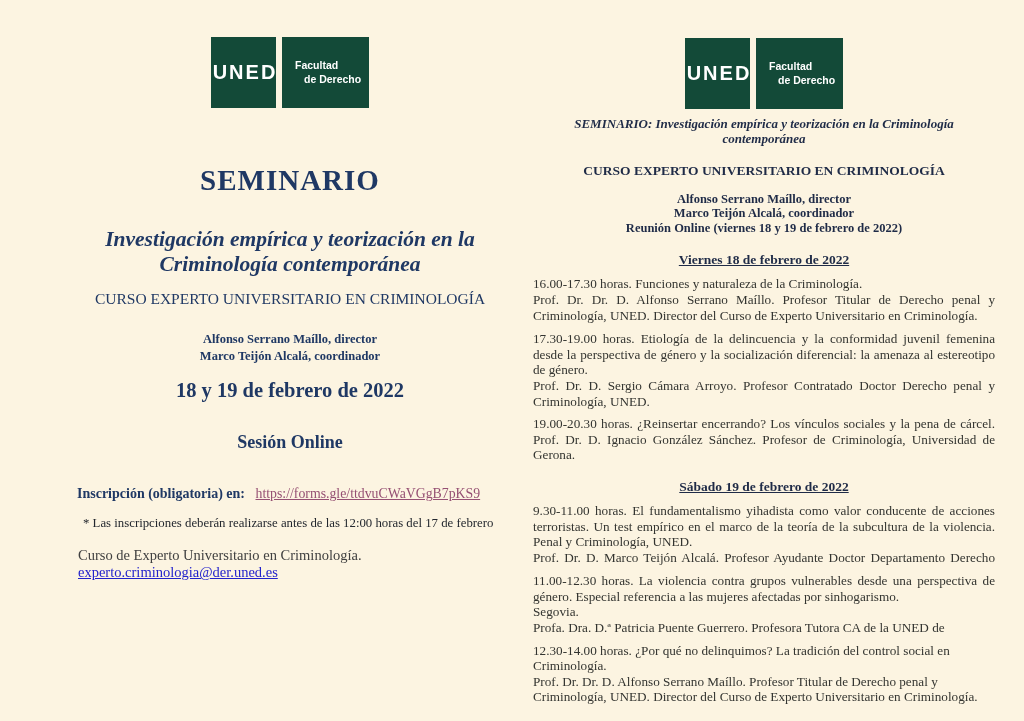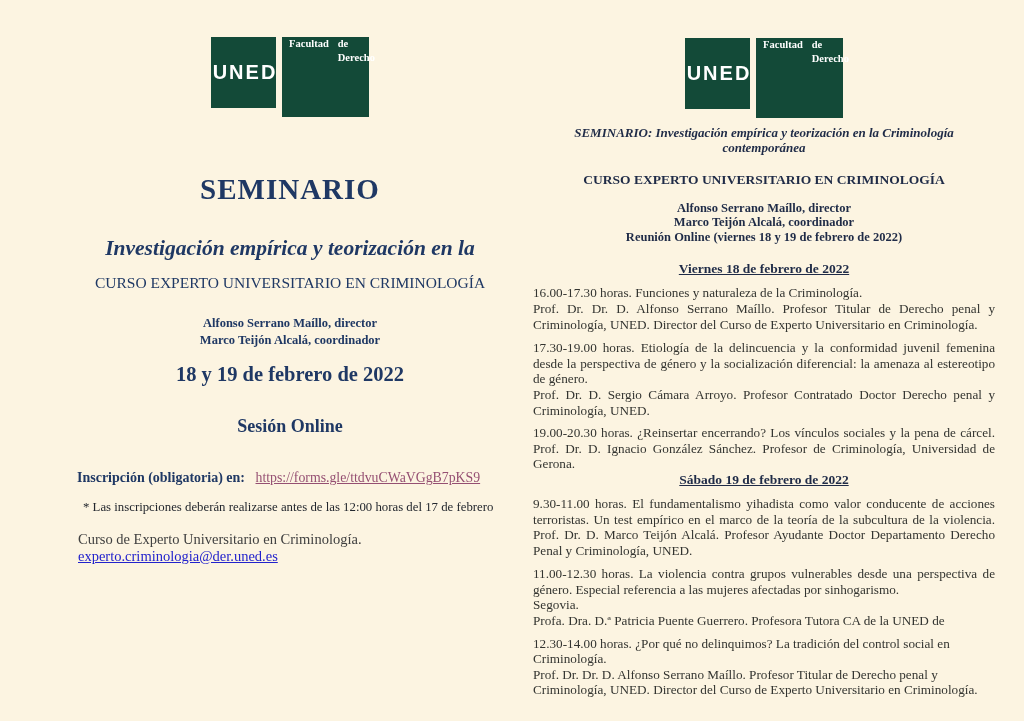--- a/index.html
+++ b/index.html
@@ -19,23 +19,23 @@
   .logo-wrap { display:block; }
   .logo { display:inline-flex; gap:6px; }
   .logo-sq { background:#134A38; color:#FFFFFF; box-sizing:border-box; }
   .sq-uned {
     width:65px; height:71px;
     font-family:"Liberation Sans", sans-serif; font-weight:bold;
     font-size:20px; letter-spacing:2px;
     display:flex; align-items:center; justify-content:center; padding-left:3px;
   }
   .sq-fac {
-    width:87px; height:80px;
-    font-family:Liberation Serif, serif; font-weight:bold; font-size:10.5px;
-    display:flex; flex-direction:row; justify-content:center; align-items:flex-start;
+    width:87px; height:71px;
+    font-family:Liberation Sans, sans-serif; font-weight:bold; font-size:10.5px;
+    display:flex; flex-direction:column; justify-content:center; align-items:flex-start;
     padding-left:13px; line-height:1.3; text-align:left;
   }
   .sq-fac .l2 { padding-left:9px; }
 
   
   .l-logo      { margin-top:37px; }
   .l-title     { margin-top:56px; font-size:29px; font-weight:bold; letter-spacing:1px; }
   .l-sub       { margin-top:30px; font-size:21.5px; font-weight:bold; font-style:italic; line-height:1.17; }
   .l-course    { margin-top:13px; font-size:15.5px; }
   .l-names     { margin-top:23px; font-size:12.5px; font-weight:bold; line-height:1.36; }
@@ -48,21 +48,21 @@
   .l-contact   { margin-top:16px; text-align:left; padding-left:38px; font-size:14.5px; color:#404040; }
   .l-email     { text-align:left; padding-left:38px; font-size:14.5px; }
   .link-email  { color:#2222CC; text-decoration:underline; }
   a { cursor:pointer; }
 
   
   .r-logo   { margin-top:38px; text-align:center; }
   .r-title  { margin-top:8px;  font-size:13px; font-weight:bold; font-style:italic; text-align:center; line-height:1.15; color:#1F2B47; }
   .r-course { margin-top:16px; font-size:13.5px; font-weight:bold; text-align:center; color:#1F2B47; }
   .r-names  { margin-top:13px; font-size:12.5px; font-weight:bold; text-align:center; line-height:1.16; color:#1F2B47; }
-  .r-head   { font-size:13.5px; font-weight:bold; text-decoration:underline; text-align:center; color:#1F2B47; }
+  .r-head   { margin-top:16px; font-size:13.5px; font-weight:bold; text-decoration:underline; text-align:center; color:#1F2B47; }
   .r-head.first { margin-top:17px; }
   .para     { margin-top:8px; font-size:13.2px; line-height:15.6px; color:#333430; }
   .para.tight { margin-top:7px; }
   .pline    { width:100%; }
   .jl       { text-align:justify; text-align-last:justify; }
 </style>
 </head>
 <body>
 
 <div class="lcol">
@@ -76,20 +76,21 @@
         <span>Facultad</span>
         <span class="l2">de Derecho</span>
       </div>
     </div>
   </div>
 
   <div class="l-title">SEMINARIO</div>
 
   <div class="l-sub">
     <div>Investigación empírica y teorización en la</div>
+    <div>Criminología contemporánea</div>
   </div>
 
   <div class="l-course">CURSO EXPERTO UNIVERSITARIO EN CRIMINOLOGÍA</div>
 
   <div class="l-names">
     <div>Alfonso Serrano Maíllo, director</div>
     <div>Marco Teijón Alcalá, coordinador</div>
   </div>
 
   <div class="l-date">18 y 19 de febrero de 2022</div>
@@ -157,22 +158,22 @@
     <div class="pline jl">19.00-20.30 horas. ¿Reinsertar encerrando? Los vínculos sociales y la pena de cárcel.</div>
     <div class="pline jl">Prof. Dr. D. Ignacio González Sánchez. Profesor de Criminología, Universidad de</div>
     <div class="pline">Gerona.</div>
   </div>
 
   <div class="r-head">Sábado 19 de febrero de 2022</div>
 
   <div class="para">
     <div class="pline jl">9.30-11.00 horas. El fundamentalismo yihadista como valor conducente de acciones</div>
     <div class="pline jl">terroristas. Un test empírico en el marco de la teoría de la subcultura de la violencia.</div>
+    <div class="pline">Penal y Criminología, UNED.</div>
     <div class="pline jl">Prof. Dr. D. Marco Teijón Alcalá. Profesor Ayudante Doctor Departamento Derecho</div>
-    <div class="pline">Penal y Criminología, UNED.</div>
   </div>
 
   <div class="para">
     <div class="pline jl">11.00-12.30 horas. La violencia contra grupos vulnerables desde una perspectiva de</div>
     <div class="pline">género. Especial referencia a las mujeres afectadas por sinhogarismo.</div>
     <div class="pline">Segovia.</div>
     <div class="pline">Profa. Dra. D.ª Patricia Puente Guerrero. Profesora Tutora CA de la UNED de</div>
   </div>
 
   <div class="para tight">

